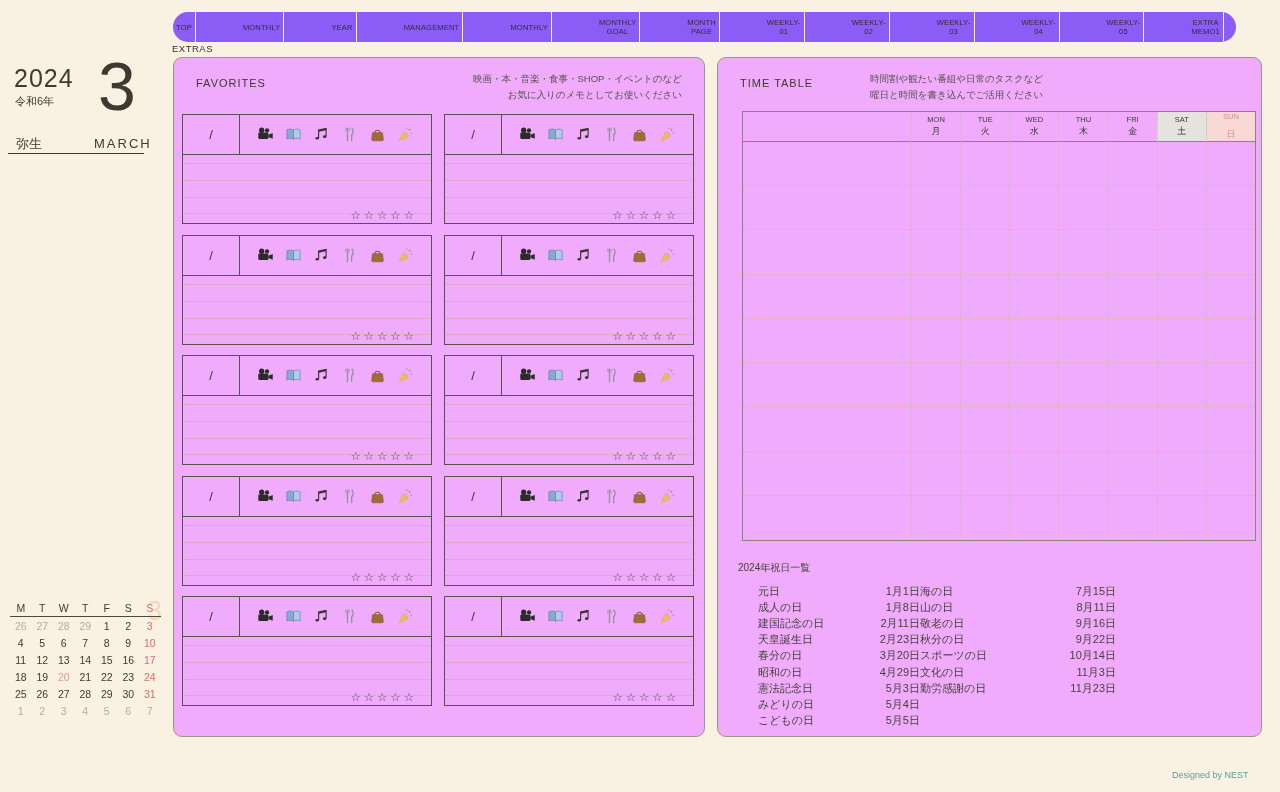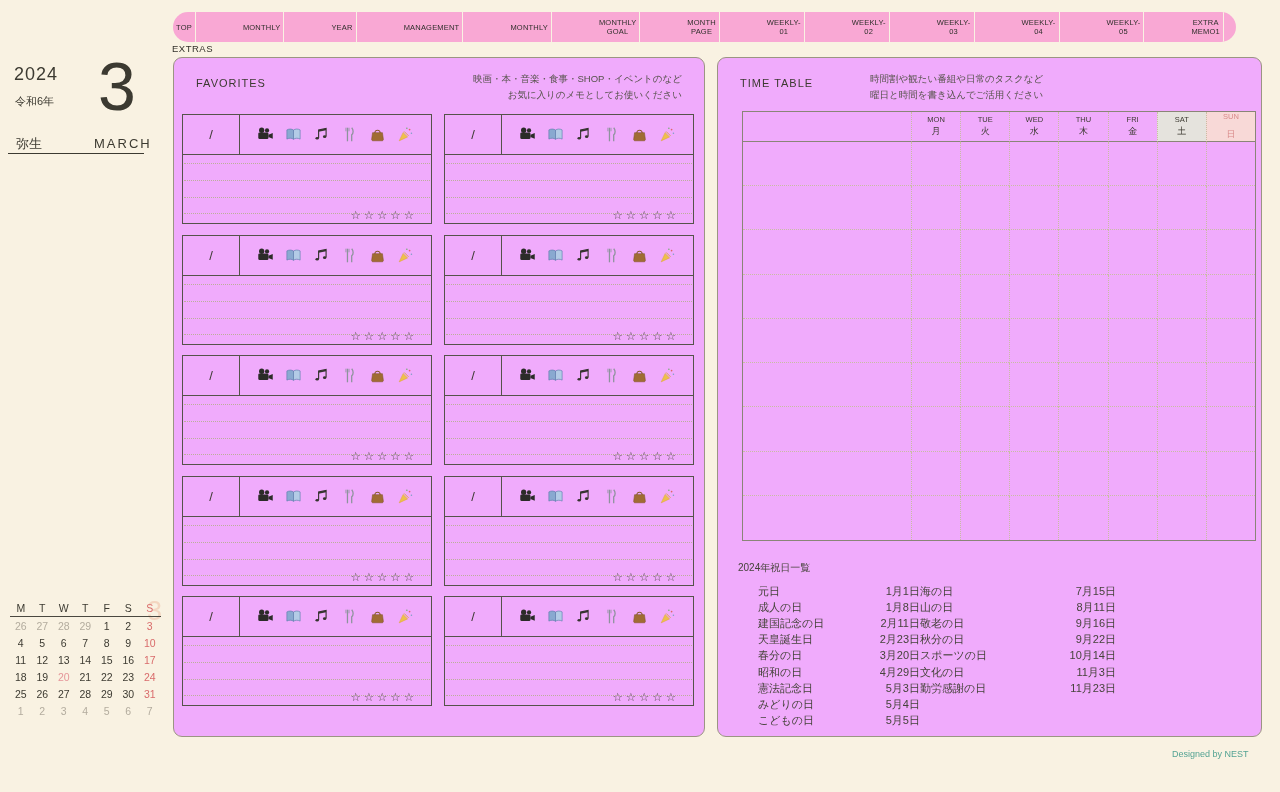--- a/index.html
+++ b/index.html
@@ -7,33 +7,33 @@
   body {
     position:relative;
     background:#f9f2e2;
     font-family:"Liberation Sans", sans-serif;
     color:#3c3a31;
   }
 
   
   .tab-bar {
     position:absolute; left:173px; top:12px; width:1063px; height:30px;
-    display:flex; background:#f9a8d4; border-radius:15px; overflow:hidden;gap:44px;
+    display:flex; background:#8b5cf6; border-radius:15px; overflow:hidden;gap:44px;
   }
   .tab {
     flex:1; display:flex; align-items:center; justify-content:center;
     text-align:center; font-size:7.5px; letter-spacing:0.2px; line-height:1.2;
     color:#2e2e2a; border-right:1px solid #f9f2e2; padding:0 3px; cursor:default;
   }
   .tab:last-child { border-right:none; }
   .tab-arrow { font-size:11px; }
   .page-label { position:absolute; left:172px; top:43px; font-size:9.5px; letter-spacing:0.5px; color:#33312a; }
 
   
-  .sb-year { position:absolute; left:14px; top:64px; font-size:18px; letter-spacing:1px; }
+  .sb-year { position:absolute; left:14px; top:64px; font-size:25px; letter-spacing:1px; }
   .sb-era  { position:absolute; left:15px; top:94px; font-size:11px; }
   .sb-bignum { position:absolute; left:98px; top:52px; font-size:68px; line-height:1; }
   .sb-month-jp { position:absolute; left:16px; top:135px; font-size:13px; }
   .sb-month-en { position:absolute; left:94px; top:136px; font-size:13px; letter-spacing:2px; }
   .sb-underline { position:absolute; left:8px; top:153px; width:136px; border-top:1.5px solid #3c3a31; }
 
   
   .mini-cal { position:absolute; left:10px; top:600px; width:152px; }
   .mc-watermark { position:absolute; right:0px; top:-4px; font-size:27px; color:#f3d6c0; }
   .mc-grid { position:relative; display:grid; grid-template-columns:repeat(7,21.5px); grid-auto-rows:17px; }
@@ -84,21 +84,21 @@
   .tt-vline { border-left:1px dotted #c9bda2; }
   .tt-hline { border-bottom:1px dotted #c9bda2; }
 
   
   .holidays { position:absolute; left:20px; top:503px; width:370px; }
   .h-title { font-size:10px; margin-bottom:8px; color:#45433a; }
   .h-row { display:grid; grid-template-columns:106px 56px 130px 66px; height:16.2px; font-size:11px; color:#45433a; align-items:center;margin-left:20px; }
   .h-cell:nth-child(3) { padding-left:0; }
   .h-date { text-align:right; }
 
-  .footer-credit { position:absolute; left:1172px; top:749px; font-size:9px; color:#54a393;text-align:center; }
+  .footer-credit { position:absolute; left:1172px; top:770px; font-size:9px; color:#54a393;text-align:center; }
 </style>
 </head>
 <body>
 
 <div class="tab-bar">
     <div class="tab">TOP</div>
     <div class="tab">MONTHLY</div>
     <div class="tab">YEAR</div>
     <div class="tab">MANAGEMENT</div>
     <div class="tab">MONTHLY</div>

